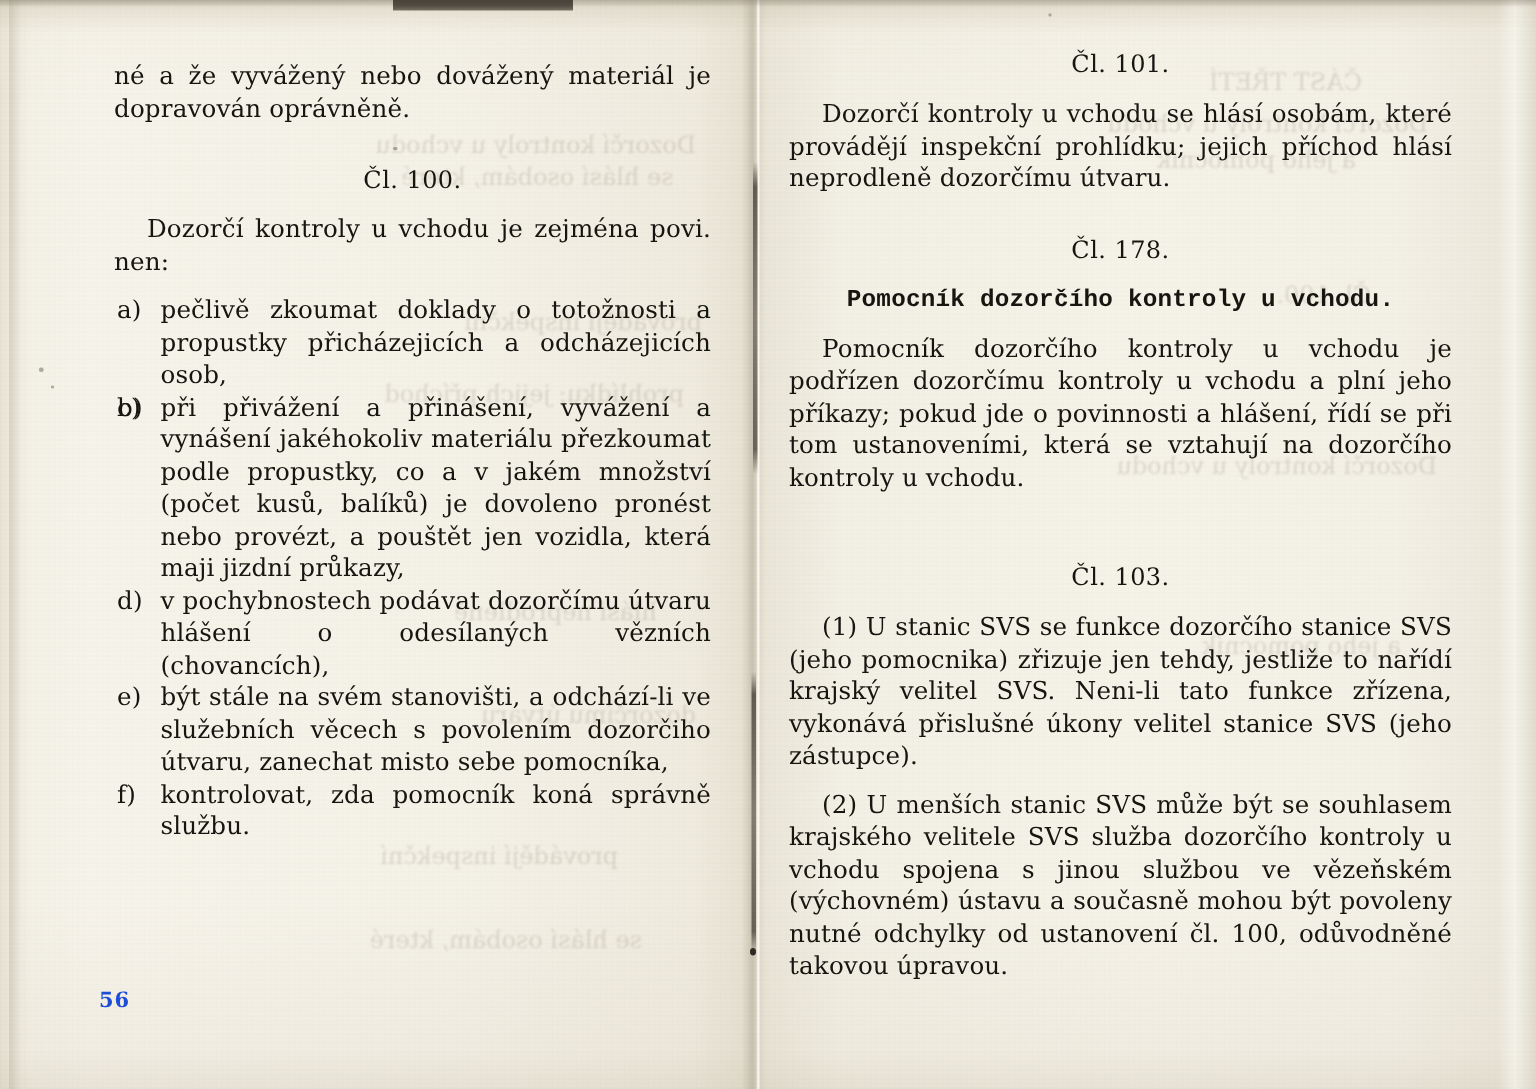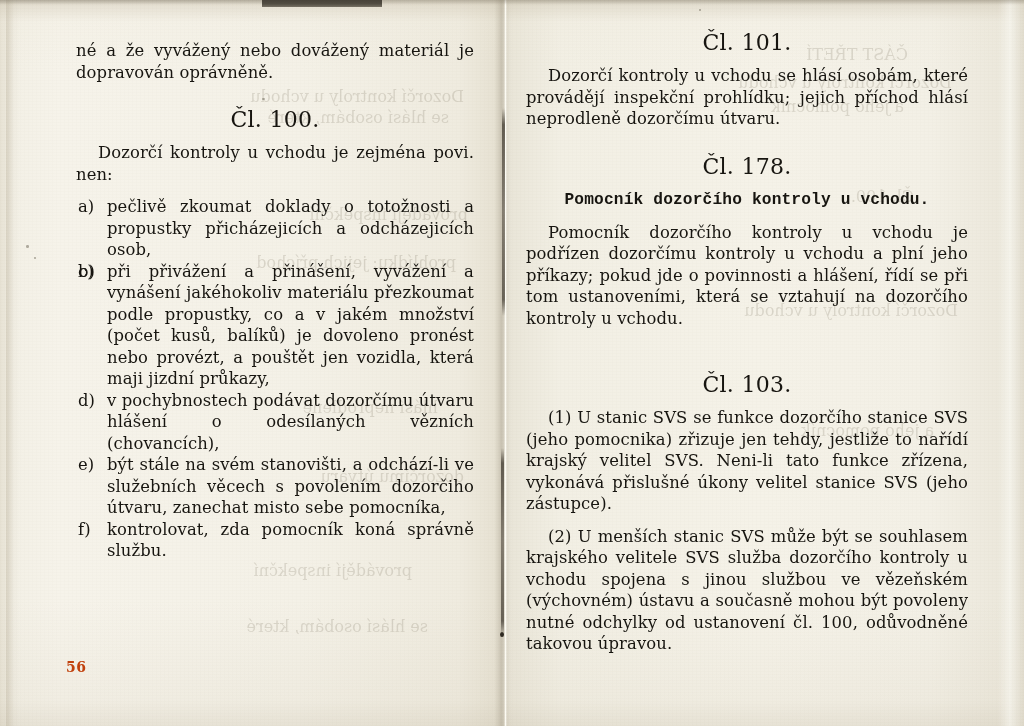--- a/index.html
+++ b/index.html
@@ -152,21 +152,21 @@
     text-indent: 22px;
   }
   p.body.noindent { text-indent: 0; }
 
   .spacer-sm { height: 11px; }
   .spacer-md { height: 19px; }
   .spacer-lg { height: 26px; }
 
   h2.artnum {
     margin: 0;
-    font-size: 22px;
+    font-size: 16px;
     line-height: 22px;
     font-weight: 400;
     text-align: center;
     letter-spacing: .3px;
   }
   h3.subhead {
     margin: 0;
     font-size: 16.2px;
     line-height: 22px;
     font-weight: 700;
@@ -194,21 +194,21 @@
     width: 26px;
     text-align: left;
   }
 
   
   .folio {
     position: absolute;
     font-size: 14px;
     font-weight: 700;
     letter-spacing: .6px;
-    color: #c2410c;
+    color: #1d4ed8;
   }
   .folio.l { left: 66px;  top: 659px; }
 
   
   .ghost-layer {
     position: absolute;
     inset: 0;
     pointer-events: none;
     overflow: hidden;
     opacity: .19;

